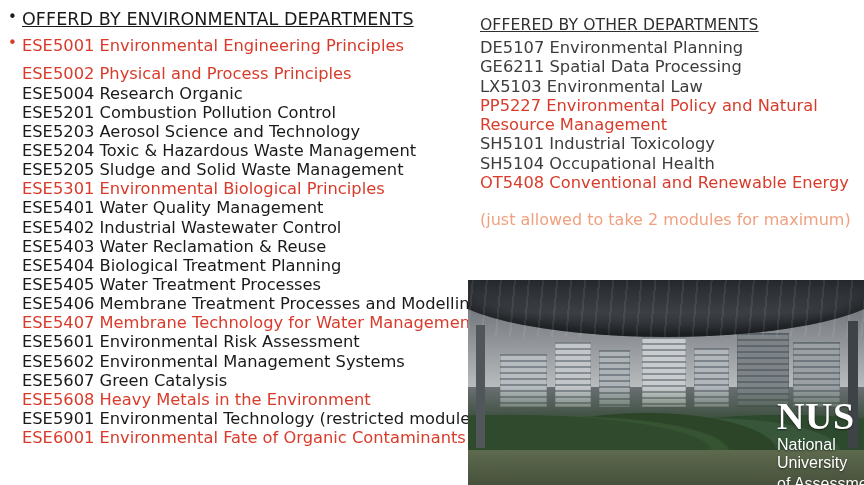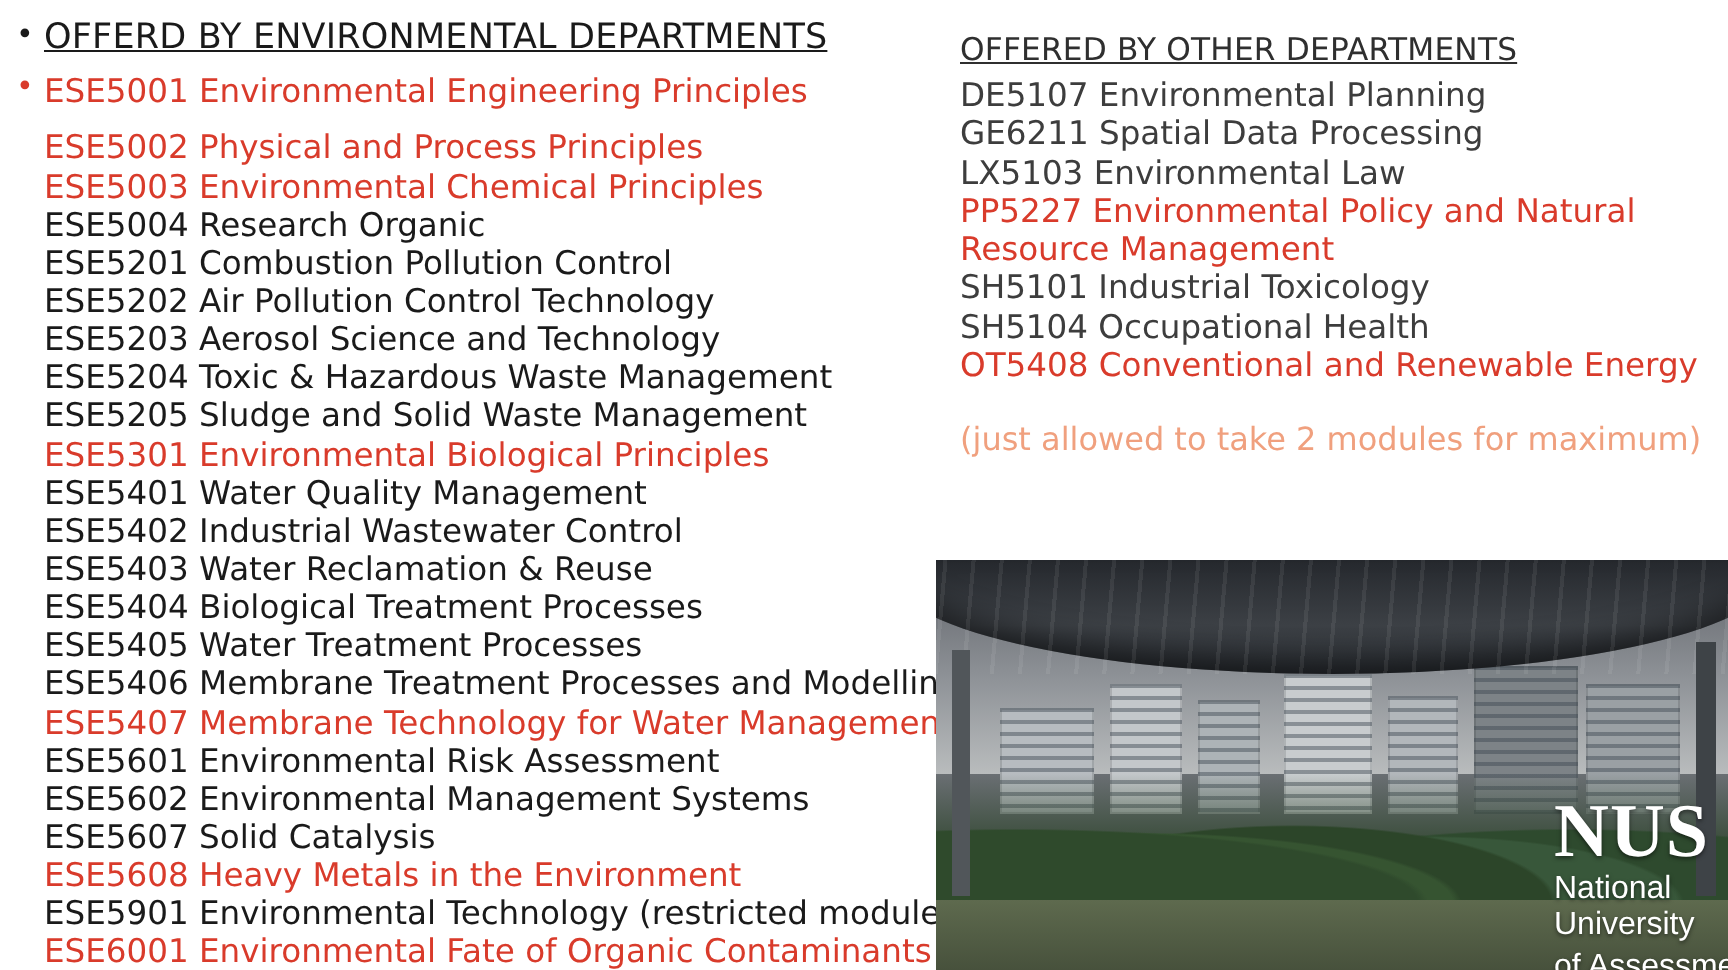--- a/index.html
+++ b/index.html
@@ -214,38 +214,36 @@
 
     <div class="bullet-row">
       <span class="bullet-dot red">•</span>
       <span class="course c-red">ESE5001 Environmental Engineering Principles</span>
     </div>
 
     <div class="gap-sm"></div>
 
     <div class="course-list indent">
       <div class="course c-red">ESE5002 Physical and Process Principles</div>
-      <div class="course c-red">ESE5003 Environmental Chemical Principles</div>
       <div class="course c-dark">ESE5004 Research Organic</div>
       <div class="course c-dark">ESE5201 Combustion Pollution Control</div>
-      <div class="course c-dark">ESE5202 Air Pollution Control Technology</div>
       <div class="course c-dark">ESE5203 Aerosol Science and Technology</div>
       <div class="course c-dark">ESE5204 Toxic &amp; Hazardous Waste Management</div>
       <div class="course c-dark">ESE5205 Sludge and Solid Waste Management</div>
       <div class="course c-red">ESE5301 Environmental Biological Principles</div>
       <div class="course c-dark">ESE5401 Water Quality Management</div>
       <div class="course c-dark">ESE5402 Industrial Wastewater Control</div>
       <div class="course c-dark">ESE5403 Water Reclamation &amp; Reuse</div>
-      <div class="course c-dark">ESE5404 Biological Treatment Processes</div>
+      <div class="course c-dark">ESE5404 Biological Treatment Planning</div>
       <div class="course c-dark">ESE5405 Water Treatment Processes</div>
       <div class="course c-dark">ESE5406 Membrane Treatment Processes and Modelling</div>
       <div class="course c-red">ESE5407 Membrane Technology for Water Management</div>
       <div class="course c-dark">ESE5601 Environmental Risk Assessment</div>
       <div class="course c-dark">ESE5602 Environmental Management Systems</div>
-      <div class="course c-dark">ESE5607 Solid Catalysis</div>
+      <div class="course c-dark">ESE5607 Green Catalysis</div>
       <div class="course c-red">ESE5608 Heavy Metals in the Environment</div>
       <div class="course c-dark">ESE5901 Environmental Technology (restricted module)</div>
       <div class="course c-red">ESE6001 Environmental Fate of Organic Contaminants</div>
 
     </div>
 
   </div>
 
   <div class="right-col">
     <div class="heading-right">OFFERED BY OTHER DEPARTMENTS</div>

